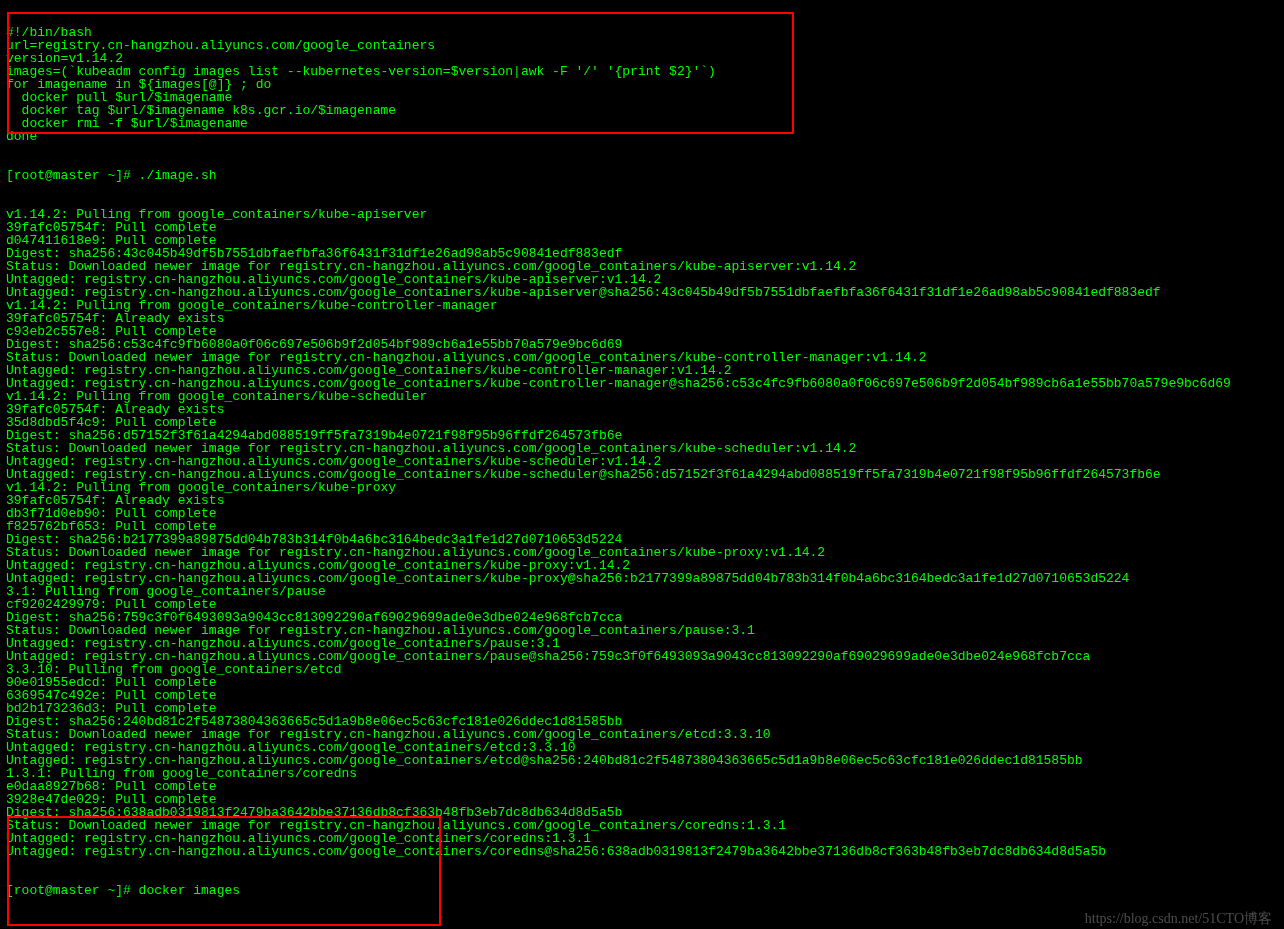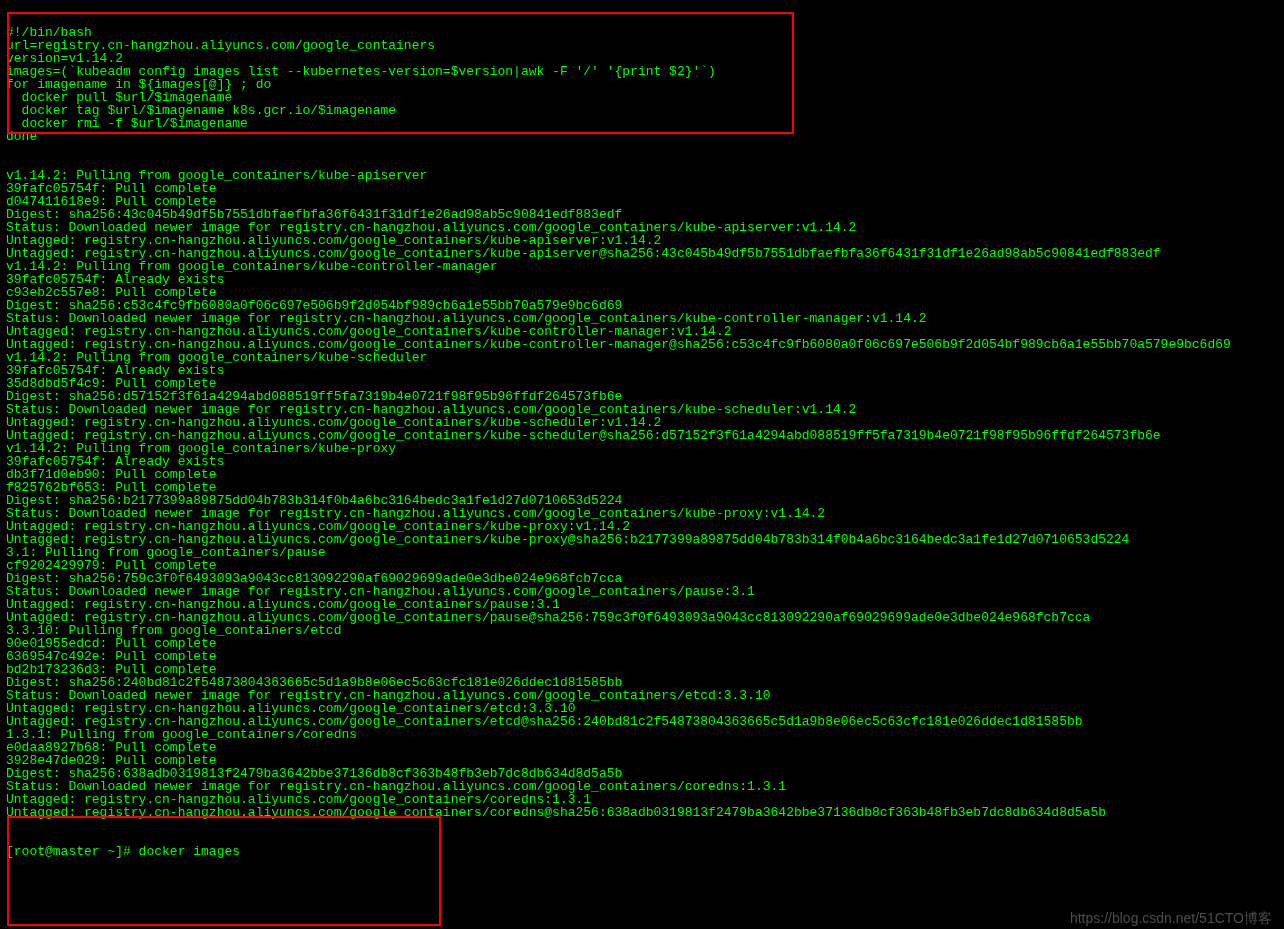--- a/index.html
+++ b/index.html
@@ -1,27 +1,28 @@
 <!DOCTYPE html>
 <html><head>
 <meta charset="utf-8">
 <style>
   html,body{margin:0;padding:0;background:#000;color:#00ff00;font-family:"Courier New",monospace;font-size:13px;line-height:13px;width:1284px;height:929px;overflow:hidden}
   .term{white-space:pre;padding:0 6px}
   .line{height:13px}
   .box-red{border:2px solid red}
   .box1{position:absolute;left:7px;top:12px;width:783px;height:118px;pointer-events:none}
   .box2{position:absolute;left:7px;top:816px;width:430px;height:106px;pointer-events:none}
-  .watermark{position:absolute;right:12px;bottom:4px;color:#aaa;font-size:14px;font-family:Liberation Sans, sans-serif;opacity:.45}
+  .watermark{position:absolute;right:12px;bottom:4px;color:#aaa;font-size:14px;font-family:Liberation Serif, serif;opacity:.45}
 </style>
 </head>
 <body>
 
 <div class="term">
   <div id="script-block"><div class="line">#!/bin/bash</div><div class="line">url=registry.cn-hangzhou.aliyuncs.com/google_containers</div><div class="line">version=v1.14.2</div><div class="line">images=(`kubeadm config images list --kubernetes-version=$version|awk -F '/' '{print $2}'`)</div><div class="line">for imagename in ${images[@]} ; do</div><div class="line">  docker pull $url/$imagename</div><div class="line">  docker tag $url/$imagename k8s.gcr.io/$imagename</div><div class="line">  docker rmi -f $url/$imagename</div><div class="line">done</div></div>
+  <div class="line">[root@master ~]# ./image.sh</div>
   <div id="pull-output"><div class="line">v1.14.2: Pulling from google_containers/kube-apiserver</div><div class="line">39fafc05754f: Pull complete</div><div class="line">d047411618e9: Pull complete</div><div class="line">Digest: sha256:43c045b49df5b7551dbfaefbfa36f6431f31df1e26ad98ab5c90841edf883edf</div><div class="line">Status: Downloaded newer image for registry.cn-hangzhou.aliyuncs.com/google_containers/kube-apiserver:v1.14.2</div><div class="line">Untagged: registry.cn-hangzhou.aliyuncs.com/google_containers/kube-apiserver:v1.14.2</div><div class="line">Untagged: registry.cn-hangzhou.aliyuncs.com/google_containers/kube-apiserver@sha256:43c045b49df5b7551dbfaefbfa36f6431f31df1e26ad98ab5c90841edf883edf</div><div class="line">v1.14.2: Pulling from google_containers/kube-controller-manager</div><div class="line">39fafc05754f: Already exists</div><div class="line">c93eb2c557e8: Pull complete</div><div class="line">Digest: sha256:c53c4fc9fb6080a0f06c697e506b9f2d054bf989cb6a1e55bb70a579e9bc6d69</div><div class="line">Status: Downloaded newer image for registry.cn-hangzhou.aliyuncs.com/google_containers/kube-controller-manager:v1.14.2</div><div class="line">Untagged: registry.cn-hangzhou.aliyuncs.com/google_containers/kube-controller-manager:v1.14.2</div><div class="line">Untagged: registry.cn-hangzhou.aliyuncs.com/google_containers/kube-controller-manager@sha256:c53c4fc9fb6080a0f06c697e506b9f2d054bf989cb6a1e55bb70a579e9bc6d69</div><div class="line">v1.14.2: Pulling from google_containers/kube-scheduler</div><div class="line">39fafc05754f: Already exists</div><div class="line">35d8dbd5f4c9: Pull complete</div><div class="line">Digest: sha256:d57152f3f61a4294abd088519ff5fa7319b4e0721f98f95b96ffdf264573fb6e</div><div class="line">Status: Downloaded newer image for registry.cn-hangzhou.aliyuncs.com/google_containers/kube-scheduler:v1.14.2</div><div class="line">Untagged: registry.cn-hangzhou.aliyuncs.com/google_containers/kube-scheduler:v1.14.2</div><div class="line">Untagged: registry.cn-hangzhou.aliyuncs.com/google_containers/kube-scheduler@sha256:d57152f3f61a4294abd088519ff5fa7319b4e0721f98f95b96ffdf264573fb6e</div><div class="line">v1.14.2: Pulling from google_containers/kube-proxy</div><div class="line">39fafc05754f: Already exists</div><div class="line">db3f71d0eb90: Pull complete</div><div class="line">f825762bf653: Pull complete</div><div class="line">Digest: sha256:b2177399a89875dd04b783b314f0b4a6bc3164bedc3a1fe1d27d0710653d5224</div><div class="line">Status: Downloaded newer image for registry.cn-hangzhou.aliyuncs.com/google_containers/kube-proxy:v1.14.2</div><div class="line">Untagged: registry.cn-hangzhou.aliyuncs.com/google_containers/kube-proxy:v1.14.2</div><div class="line">Untagged: registry.cn-hangzhou.aliyuncs.com/google_containers/kube-proxy@sha256:b2177399a89875dd04b783b314f0b4a6bc3164bedc3a1fe1d27d0710653d5224</div><div class="line">3.1: Pulling from google_containers/pause</div><div class="line">cf9202429979: Pull complete</div><div class="line">Digest: sha256:759c3f0f6493093a9043cc813092290af69029699ade0e3dbe024e968fcb7cca</div><div class="line">Status: Downloaded newer image for registry.cn-hangzhou.aliyuncs.com/google_containers/pause:3.1</div><div class="line">Untagged: registry.cn-hangzhou.aliyuncs.com/google_containers/pause:3.1</div><div class="line">Untagged: registry.cn-hangzhou.aliyuncs.com/google_containers/pause@sha256:759c3f0f6493093a9043cc813092290af69029699ade0e3dbe024e968fcb7cca</div><div class="line">3.3.10: Pulling from google_containers/etcd</div><div class="line">90e01955edcd: Pull complete</div><div class="line">6369547c492e: Pull complete</div><div class="line">bd2b173236d3: Pull complete</div><div class="line">Digest: sha256:240bd81c2f54873804363665c5d1a9b8e06ec5c63cfc181e026ddec1d81585bb</div><div class="line">Status: Downloaded newer image for registry.cn-hangzhou.aliyuncs.com/google_containers/etcd:3.3.10</div><div class="line">Untagged: registry.cn-hangzhou.aliyuncs.com/google_containers/etcd:3.3.10</div><div class="line">Untagged: registry.cn-hangzhou.aliyuncs.com/google_containers/etcd@sha256:240bd81c2f54873804363665c5d1a9b8e06ec5c63cfc181e026ddec1d81585bb</div><div class="line">1.3.1: Pulling from google_containers/coredns</div><div class="line">e0daa8927b68: Pull complete</div><div class="line">3928e47de029: Pull complete</div><div class="line">Digest: sha256:638adb0319813f2479ba3642bbe37136db8cf363b48fb3eb7dc8db634d8d5a5b</div><div class="line">Status: Downloaded newer image for registry.cn-hangzhou.aliyuncs.com/google_containers/coredns:1.3.1</div><div class="line">Untagged: registry.cn-hangzhou.aliyuncs.com/google_containers/coredns:1.3.1</div><div class="line">Untagged: registry.cn-hangzhou.aliyuncs.com/google_containers/coredns@sha256:638adb0319813f2479ba3642bbe37136db8cf363b48fb3eb7dc8db634d8d5a5b</div></div>
   <div class="line">[root@master ~]# docker images</div>
   
   
 </div>
 
 <div class="box-red box1"></div>
 <div class="box-red box2"></div>
 <div class="watermark">https://blog.csdn.net/51CTO博客</div>
 

